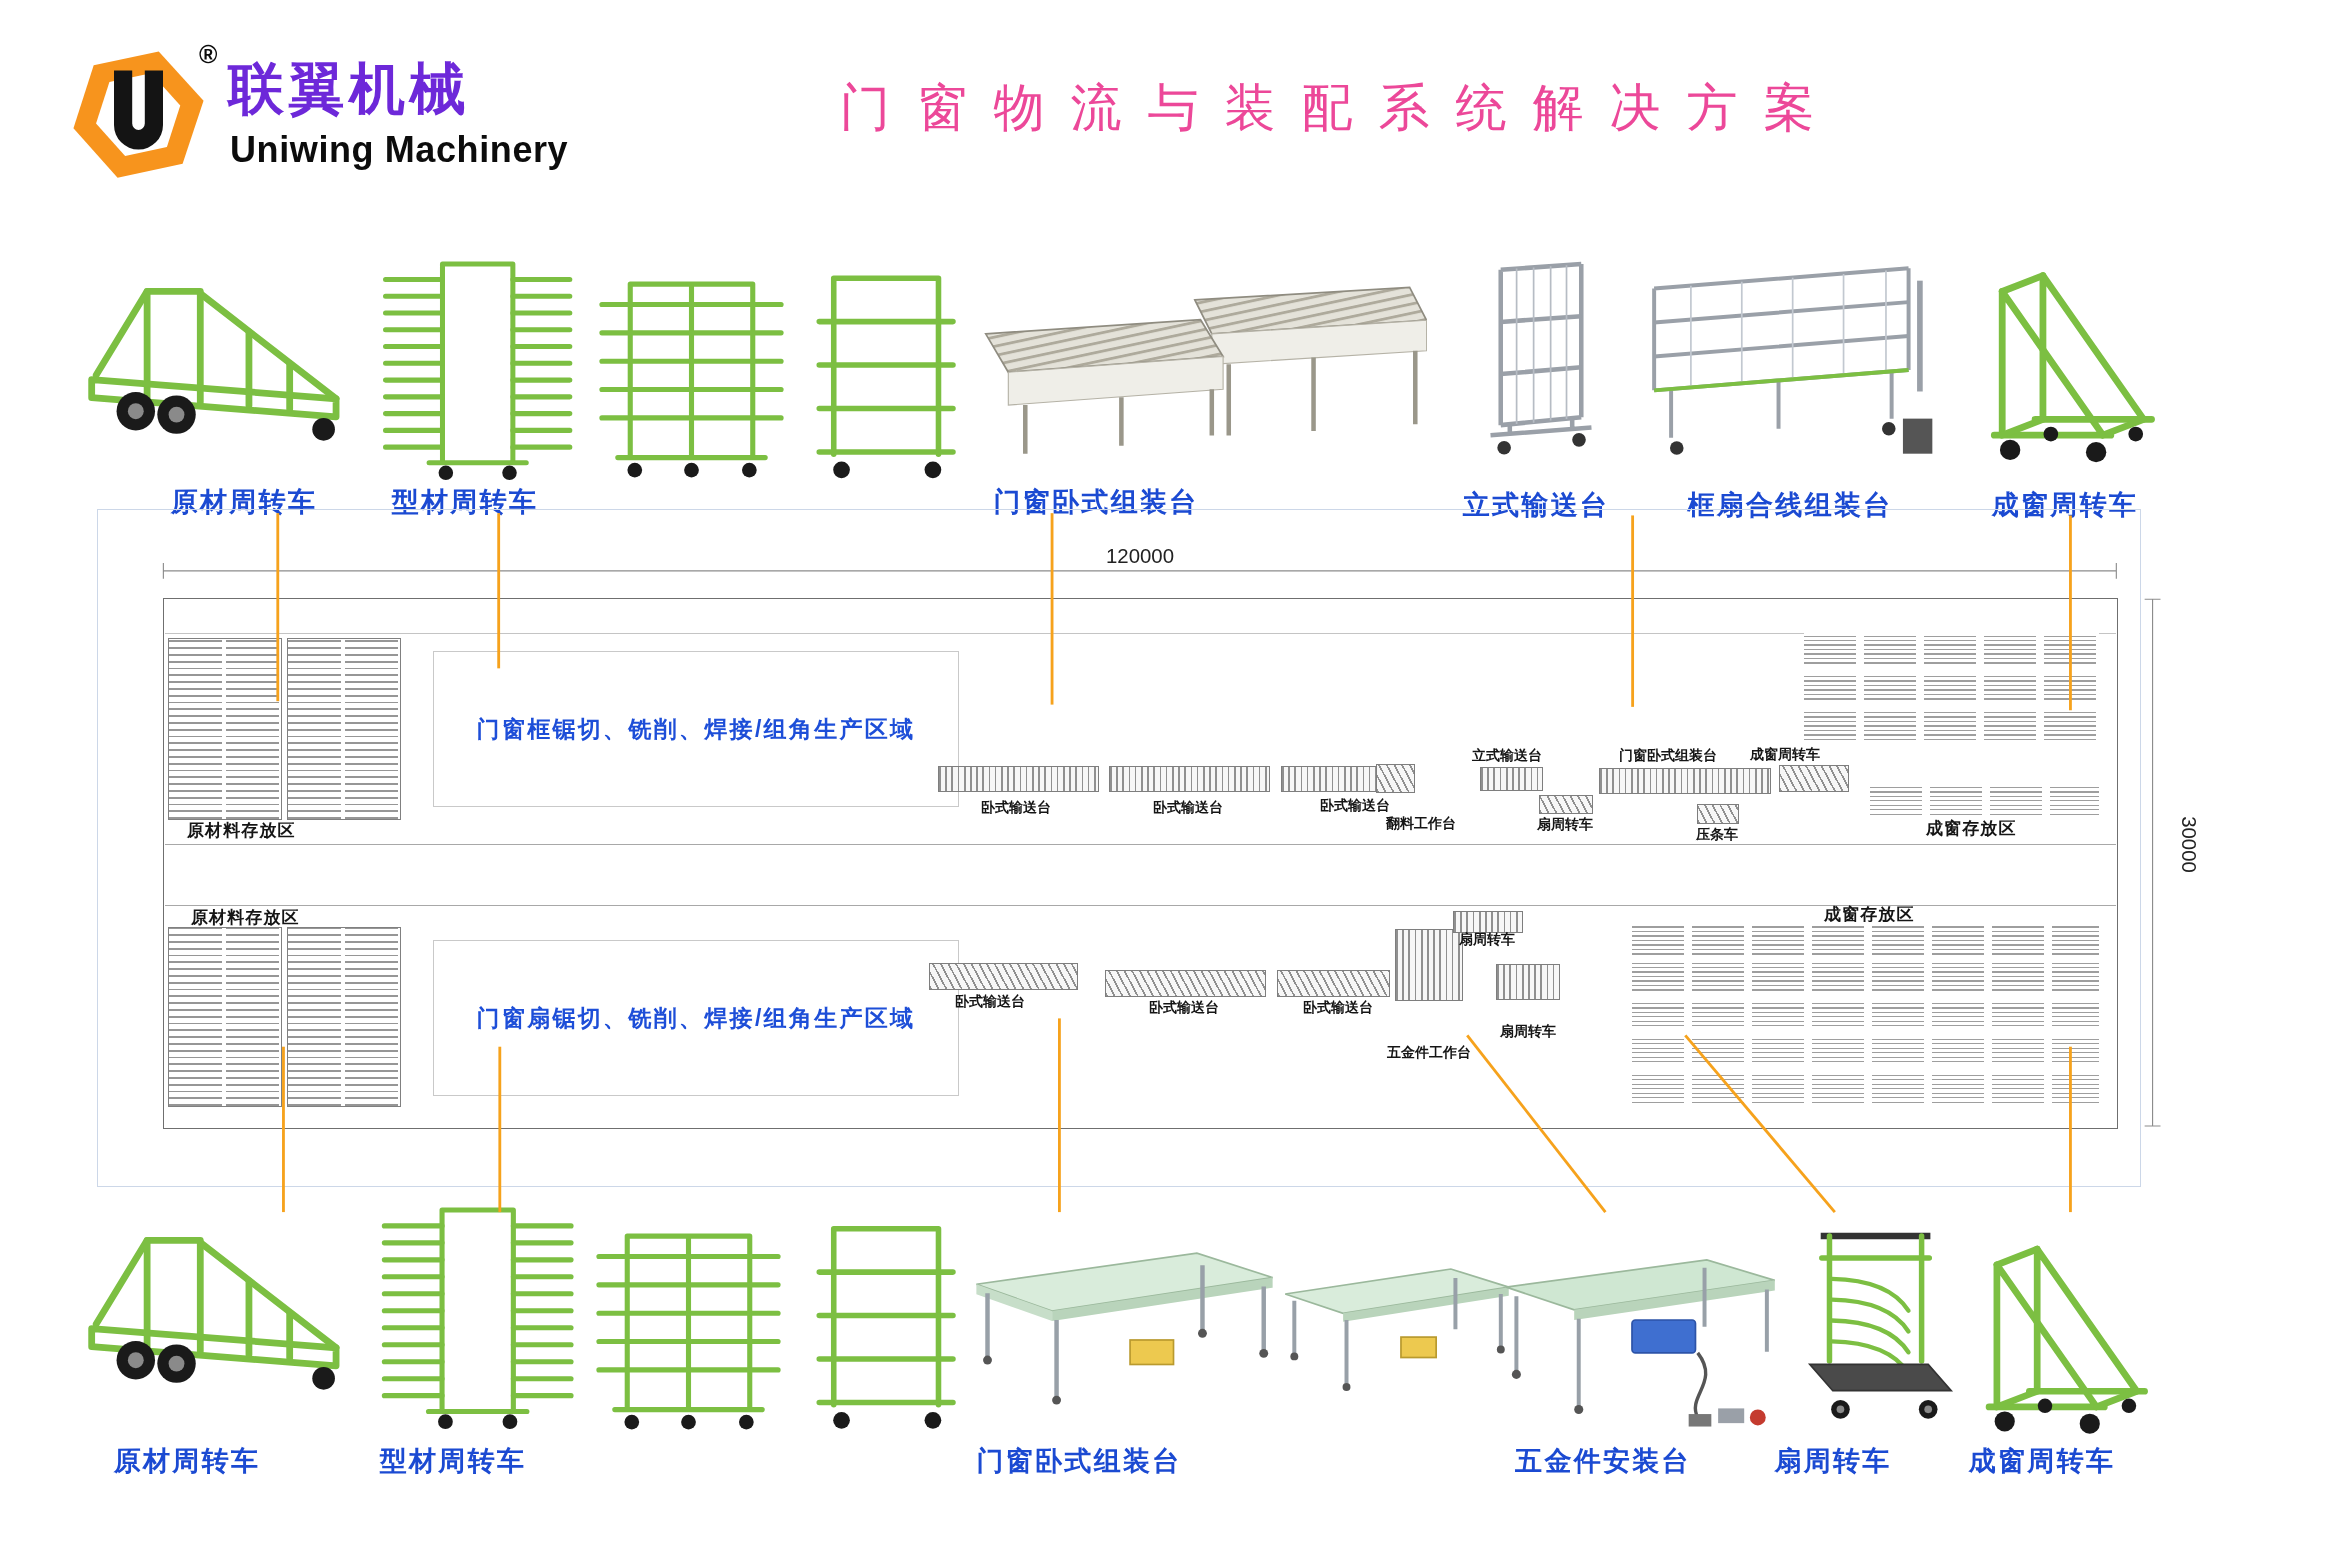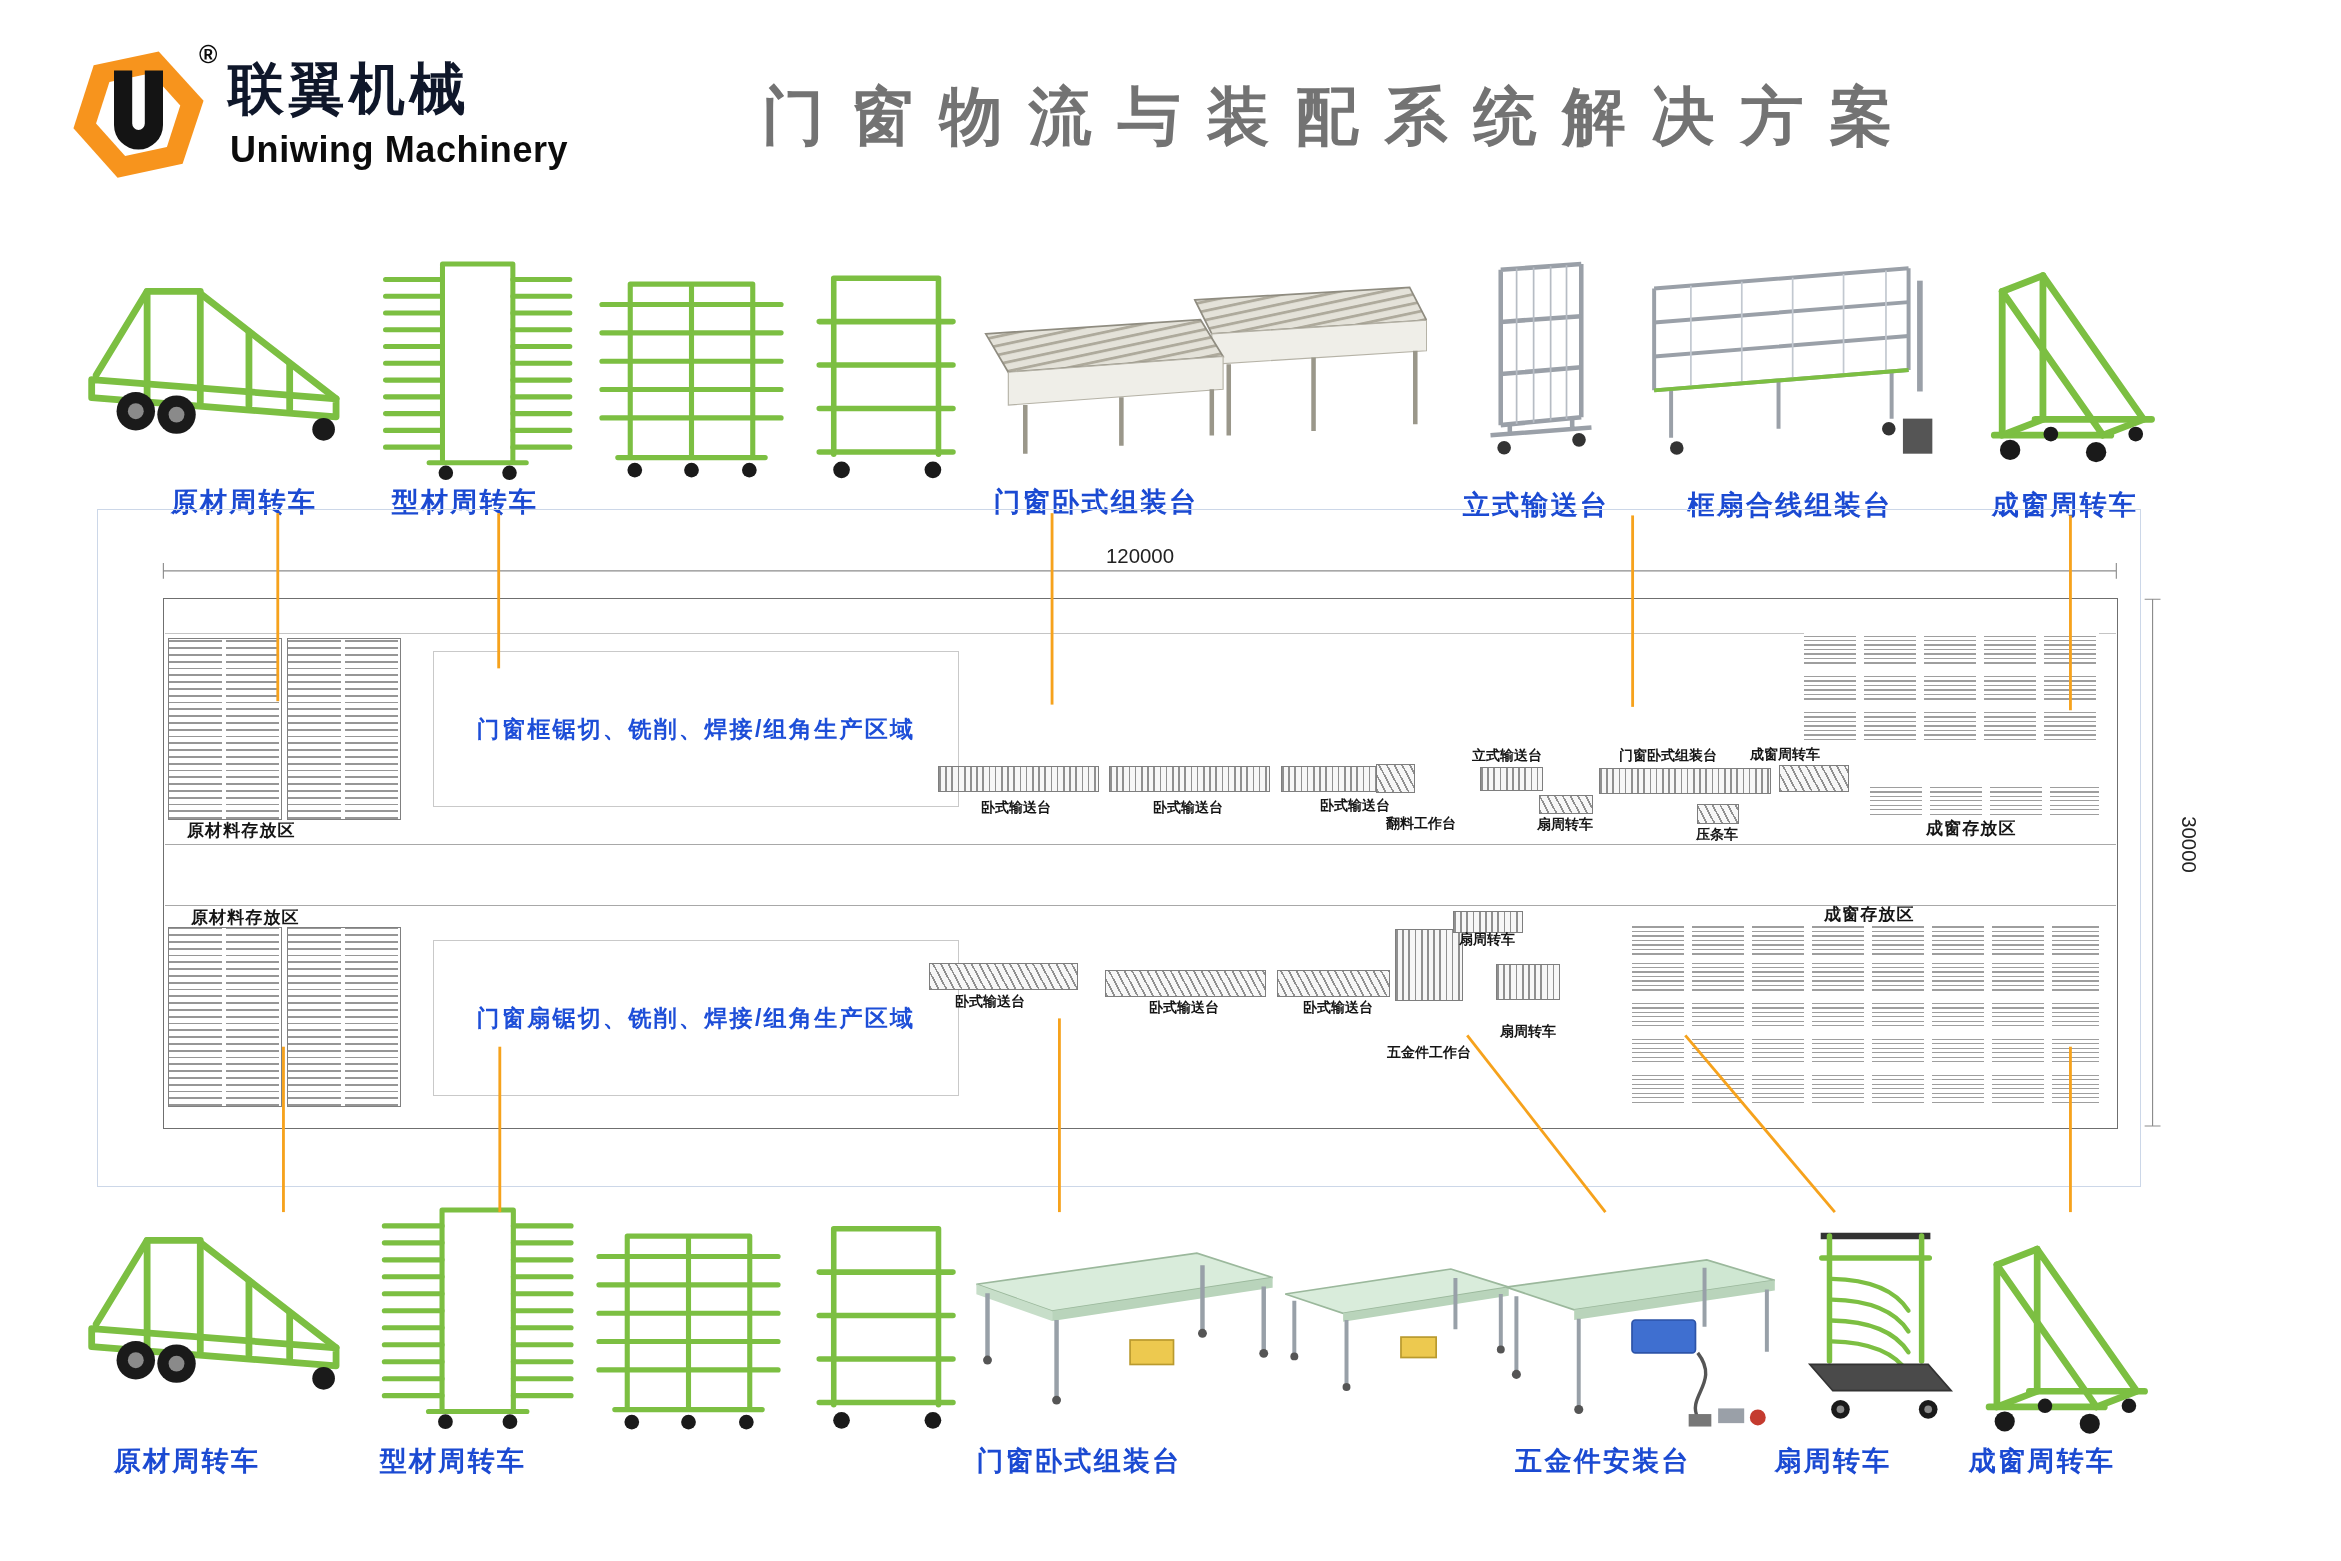--- a/index.html
+++ b/index.html
@@ -8,26 +8,26 @@
     background:#ffffff;color:#111;
     font-family:"Liberation Sans","DejaVu Sans",sans-serif;
   }
   .eq{position:absolute}
   .eq svg{width:100%;height:100%;display:block}
   .eq-label{
     position:absolute;transform:translateX(-50%);
     font-size:27px;font-weight:bold;color:#1b4ad2;
     letter-spacing:2.3px;white-space:nowrap;
   }
-  .brand-cn{position:absolute;left:228px;top:52px;font-size:56px;font-weight:900;letter-spacing:4.5px;color:#0f172a;white-space:nowrap}
+  .brand-cn{position:absolute;left:228px;top:52px;font-size:56px;font-weight:900;letter-spacing:4.5px;color:#6d28d9;white-space:nowrap}
   .brand-en{position:absolute;left:230px;top:129px;font-size:36px;font-weight:bold;letter-spacing:0.6px;color:#0c0c0c;white-space:nowrap}
   .reg-mark{position:absolute;left:199px;top:40px;font-size:25px;font-weight:bold;color:#0c0c0c}
   .main-title{
     position:absolute;left:1340px;top:74px;transform:translateX(-50%);
-    font-size:63px;font-weight:700;color:#737373;letter-spacing:26px;white-space:nowrap;
+    font-size:51px;font-weight:400;color:#ec4899;letter-spacing:26px;white-space:nowrap;
   }
   .outer-faint{position:absolute;left:97px;top:509px;width:2042px;height:676px;border:1.1px solid #ccd7e8}
   .plan-border{position:absolute;left:163px;top:598px;width:1953px;height:529px;border:1.7px solid #6f6f6f;background:#fff}
   .hline{position:absolute;height:1.1px;background:#a8a8a8}
   .dim-text{position:absolute;font-size:20.4px;color:#222;white-space:nowrap}
   .zone-label{position:absolute;font-size:17px;font-weight:bold;color:#151515;white-space:nowrap;letter-spacing:1.1px}
   .plan-small{position:absolute;transform:translateX(-50%);font-size:14px;font-weight:bold;color:#151515;white-space:nowrap}
   .prod-box{
     position:absolute;border:1.1px solid #c9c9c9;background:#fff;
     display:flex;align-items:center;justify-content:center;

